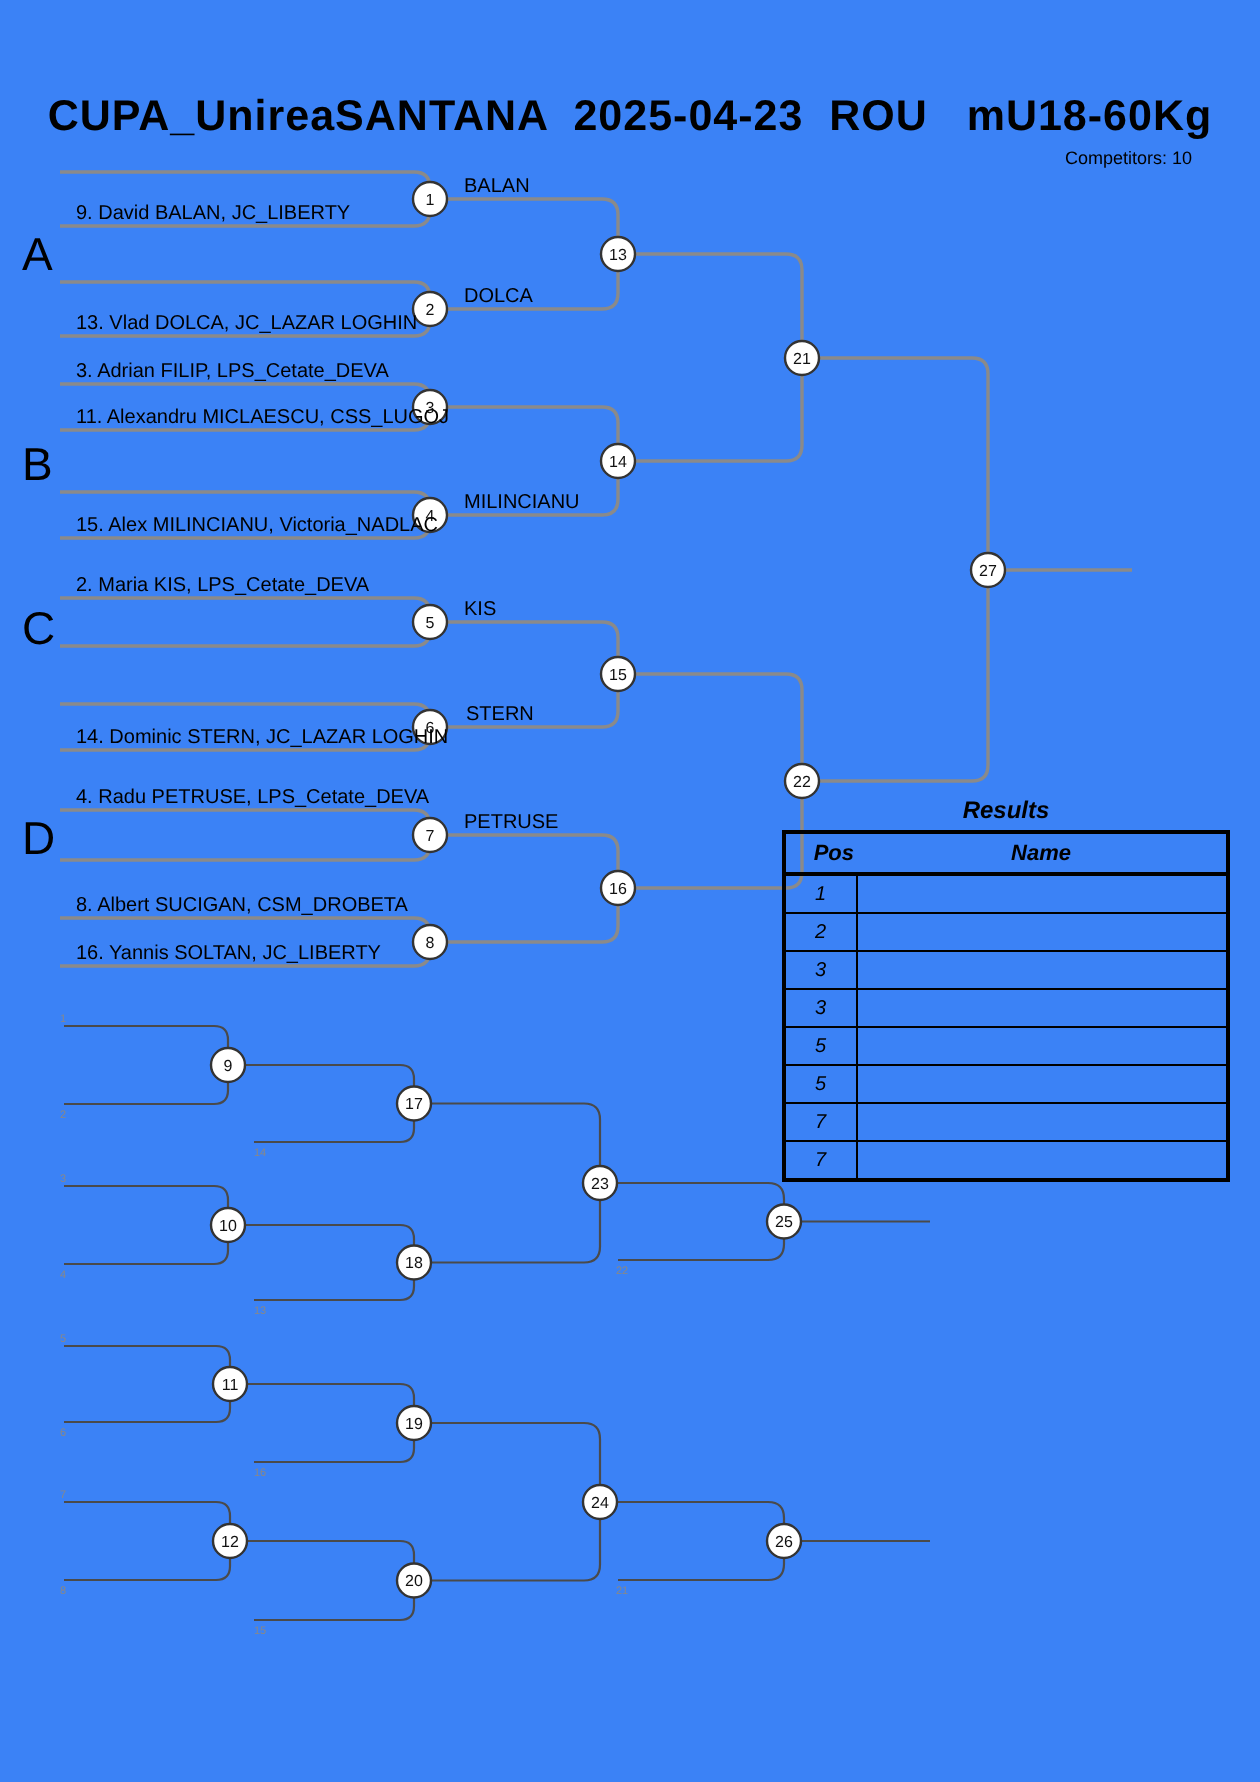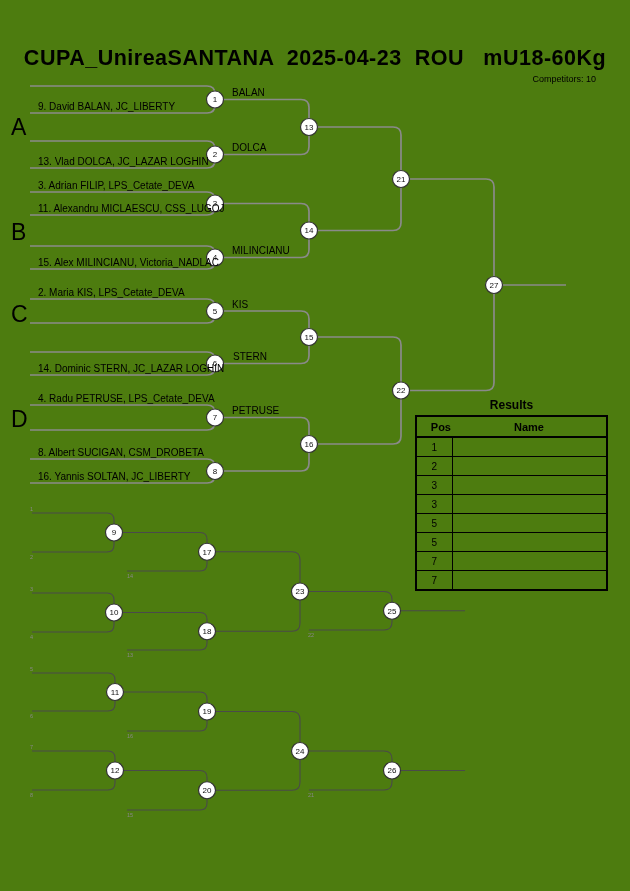--- a/index.html
+++ b/index.html
@@ -1,30 +1,30 @@
 <!DOCTYPE html>
 <html><head>
 <meta charset="utf-8">
 <style>
   html,body{margin:0;padding:0;background:#fff;}
   body{font-family:"Liberation Sans",sans-serif;color:#000;}
-  .page{position:relative;width:630px;height:891px;background:#4d7c0f;overflow:hidden;}
+  .page{position:relative;width:630px;height:891px;background:#3b82f6;overflow:hidden;}
   .title{position:absolute;left:0;right:0;top:46px;text-align:center;
          font-size:21.5px;font-weight:bold;white-space:pre;letter-spacing:0.5px;}
   .competitors{position:absolute;right:34px;top:74px;font-size:9px;margin-left:28px;}
   svg{position:absolute;left:0;top:0;}
   .mline{fill:none;stroke:#8a8a8a;stroke-width:1.7;}
   .rline{fill:none;stroke:#4a4a4a;stroke-width:1.1;}
   .mcircle{fill:#fff;stroke:#333;stroke-width:1.2;}
   .cnum{font-size:8px;fill:#111;text-anchor:middle;}
   .pname{font-size:10px;fill:#000;}
   .wname{font-size:10px;fill:#000;}
   .grp{font-size:23px;fill:#000;}
   .slotnum{font-size:5.5px;fill:#888;}
-  .results{position:absolute;left:415px;top:398px;width:193px;}
+  .results{position:absolute;left:391px;top:398px;width:224px;font-style:italic;}
   .results-title{text-align:center;font-weight:bold;font-size:12px;margin:0 0 3px 0;}
   .results table{border-collapse:collapse;width:100%;border:2px solid #000;table-layout:fixed;}
   .results th{border-bottom:2px solid #000;font-size:11px;height:17px;font-weight:bold;}
   .results th.pos{text-align:right;padding-left:4px;width:30px;}
   .results th.name{text-align:center;}
   .results td{border-top:1px solid #000;height:16px;font-size:10px;}
   .results td.pos{text-align:center;border-right:1px solid #000;}
 </style>
 </head>
 <body>

